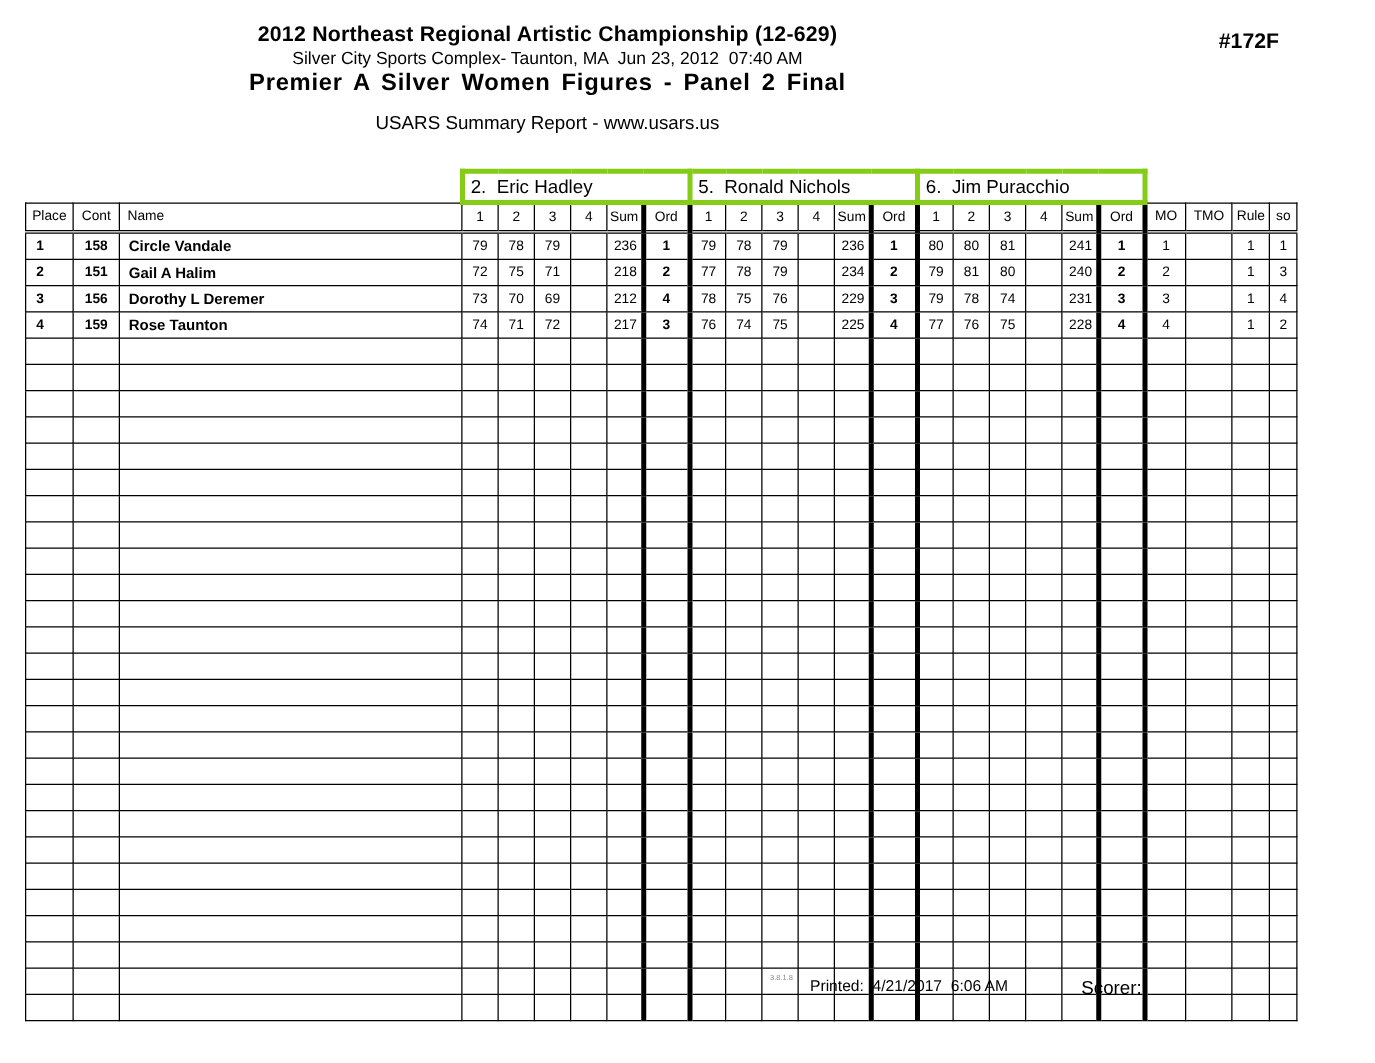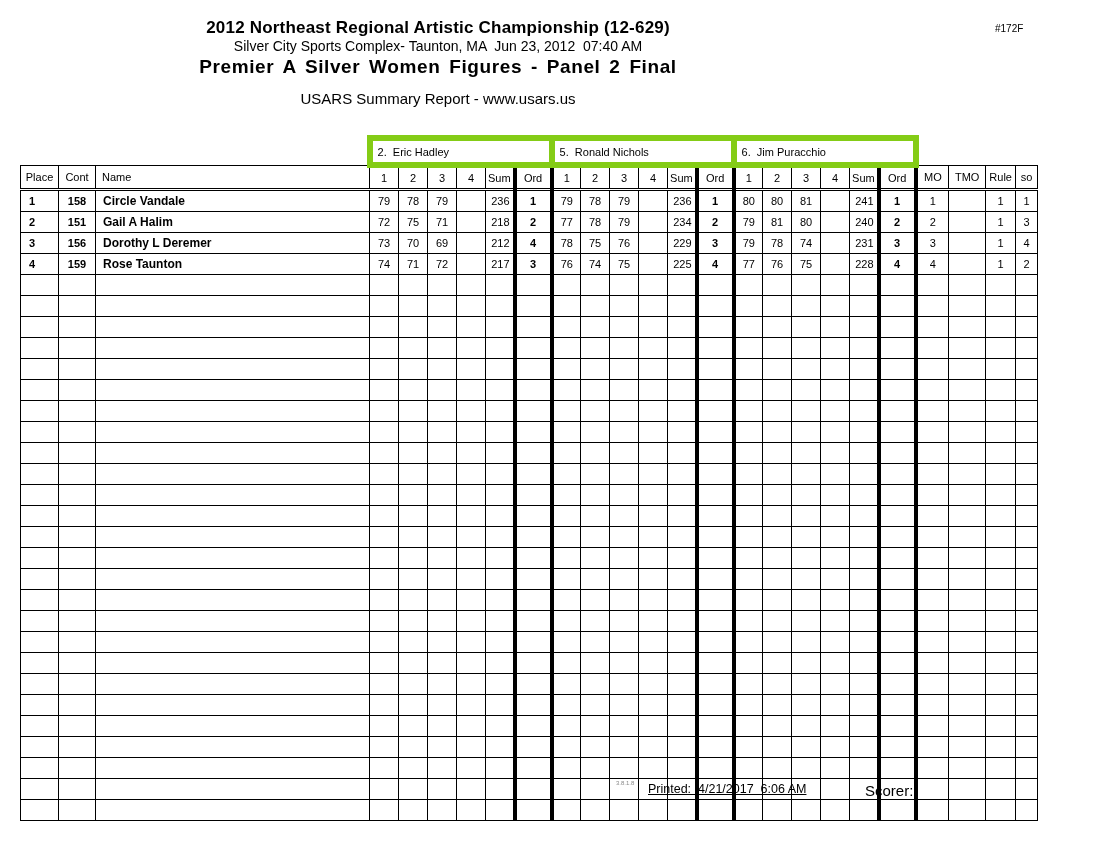--- a/index.html
+++ b/index.html
@@ -9,42 +9,42 @@
   
   .req-block{position:absolute;left:24px;top:17px;font-size:12.5px;line-height:16px;white-space:pre;}
 
   
   .title-block{position:absolute;left:0;top:18px;width:876px;text-align:center;}
   .t1{font-size:17px;font-weight:bold;line-height:20px;letter-spacing:.2px;}
   .t2{font-size:14px;line-height:17px;white-space:pre;}
   .t3{font-size:19px;font-weight:bold;line-height:24px;letter-spacing:.6px;word-spacing:3px;}
   .t4{font-size:15px;line-height:19px;margin-top:10px;}
 
-  .doc-number{position:absolute;left:995px;top:23px;font-size:10px;font-weight:normal;}
+  .doc-number{position:absolute;left:975px;top:23px;font-size:17px;font-weight:bold;}
 
   
   .tbl-wrap{position:absolute;left:20px;top:135px;}
   table{border-collapse:collapse;table-layout:fixed;width:1017px;}
   td{border:1px solid #000;height:20px;padding:0 2px;font-size:11px;text-align:center;
      overflow:hidden;white-space:nowrap;vertical-align:middle;}
   tr.jrow td{height:21px;}
   .spacer{border:none;background:transparent;}
-  .judgebox{border:6px solid #84cc16;text-align:left;padding-left:5px;white-space:pre;font-size:11px;}
+  .judgebox{border:4px solid #84cc16;text-align:left;padding-left:5px;white-space:pre;font-size:15px;}
   tr.hrow td{border-bottom:3px double #000;font-weight:normal;}
   .name-h{text-align:left;padding-left:6px;margin-left:45px;}
   .ord{border-left:4px solid #000;border-right:4px solid #000;}
   .place{text-align:left;padding-left:8px;font-weight:bold;}
   .cont{font-weight:bold;}
   .name{text-align:left;padding-left:7px;font-weight:bold;font-size:12px;}
   .sum{text-align:right;padding-right:3px;}
   tr.drow .ord{font-weight:bold;}
 
   
   .footer-version{position:absolute;left:616px;top:780px;font-size:6px;color:#8a8a8a;}
-  .footer-printed{position:absolute;left:648px;top:782px;font-size:12.5px;white-space:pre;text-decoration:underline;}
+  .footer-printed{position:absolute;left:648px;top:782px;font-size:12.5px;white-space:pre;}
   .footer-scorer{position:absolute;left:865px;top:782px;font-size:15px;}
 </style>
 </head>
 <body>
 
 <div class="page">
 
 
   <div class="title-block">
     <div class="t1">2012 Northeast Regional Artistic Championship (12-629)</div>

